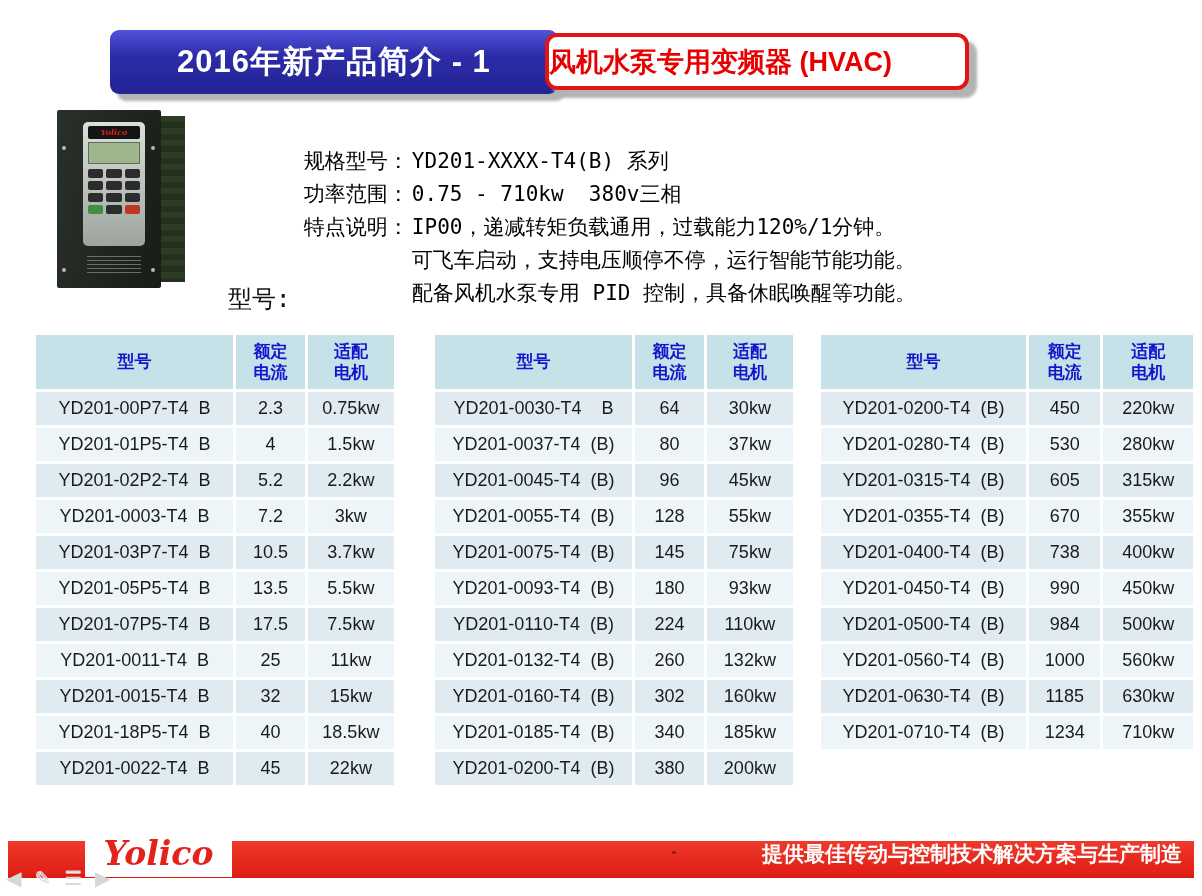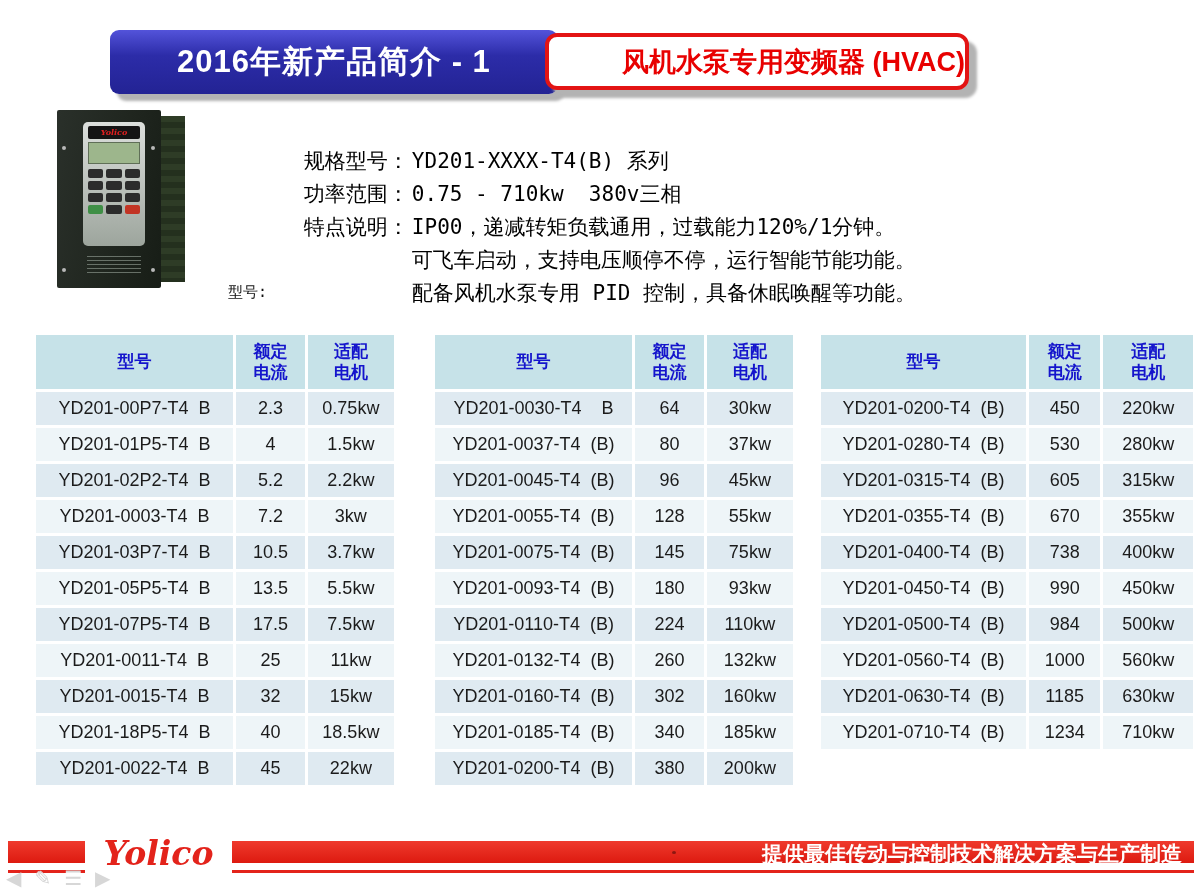--- a/index.html
+++ b/index.html
@@ -12,21 +12,21 @@
     position:absolute; left:110px; top:30px; width:448px; height:64px;
     background:linear-gradient(180deg,#5353da 0%, #2c2ca8 40%, #232394 100%);
     border-radius:9px; box-shadow:7px 7px 3px #b3b3b3;
     display:flex; align-items:center; justify-content:center;
   }
   .title-banner span { color:#ffffff; font-size:31px; font-weight:bold; letter-spacing:1px; white-space:pre; }
   .hvac-badge {
     position:absolute; left:545px; top:33px; width:424px; height:57px;
     background:#ffffff; border:4px solid #e31414; border-radius:12px;
     box-shadow:8px 8px 3px #b3b3b3;
-    display:flex; align-items:center; justify-content:flex-end;
+    display:flex; align-items:center; justify-content:flex-start;
   }
   .hvac-badge span { color:#e80000; font-size:27px; font-weight:bold; white-space:pre; }
 
   
   .device { position:absolute; left:57px; top:108px; width:128px; height:182px; }
   .device-body { position:absolute; left:0; top:2px; width:104px; height:178px;
     background:linear-gradient(100deg,#2a302a 0%, #20261f 55%, #171d16 100%); border-radius:2px; }
   .device-side { position:absolute; left:104px; top:8px; width:24px; height:166px;
     background:repeating-linear-gradient(to bottom,#2e3c26 0 6px,#24301e 6px 12px); }
   .keypad { position:absolute; left:26px; top:14px; width:62px; height:124px;
@@ -40,41 +40,41 @@
   .warn-label { position:absolute; left:30px; top:148px; width:54px; height:20px;
     background:repeating-linear-gradient(to bottom,#8f9a90 0 1px,transparent 1px 4px); opacity:.65; }
   .screw { position:absolute; width:4px; height:4px; border-radius:50%; background:#b8b8b8; }
 
   
   .specs { position:absolute; left:228px; top:112px; font-family:"DejaVu Sans Mono", monospace;
     font-size:21px; color:#000000; }
   .spec-line { height:33px; line-height:33px; white-space:pre; }
   .spec-label { display:inline-block; min-width:108px; }
   .models-heading { position:absolute; left:228px; top:283px; font-family:"DejaVu Sans Mono", monospace;
-    font-size:15px; color:#111; }
+    font-size:24px; color:#111; }
 
   
   .vfd-table { position:absolute; top:332px; border-collapse:separate; border-spacing:3px;
     table-layout:fixed; font-family:"Liberation Sans", sans-serif; }
   .t1 { left:33px;  width:364px; }
   .t2 { left:432px; width:364px; }
   .t3 { left:818px; width:378px; }
   .vfd-table col.c-model   { width:56%; }
   .vfd-table col.c-current { width:19.5%; }
   .vfd-table col.c-motor   { width:24.5%; }
   .vfd-table th { background:#c6e2e8; color:#1414cc; font-weight:bold; font-size:17px;
     height:54px; text-align:center; vertical-align:middle; line-height:1.25; }
   .th-wrap { display:inline-block; width:2.25em; word-break:break-all; }
   .vfd-table td { height:33px; font-size:18px; color:#1b1b1b; text-align:center;
     vertical-align:middle; white-space:pre; }
   .vfd-table tbody tr:nth-child(odd)  td { background:#dfeaf1; }
   .vfd-table tbody tr:nth-child(even) td { background:#eef5f8; }
 
   
-  .footer-bar { position:absolute; left:8px; top:841px; width:1186px; height:22px;
+  .footer-bar { position:absolute; left:8px; top:841px; width:1186px; height:37px;
     background:linear-gradient(180deg,#ef3a2d,#dd1a10); }
   .footer-line { position:absolute; left:8px; top:870px; width:1186px; height:3px; background:#e3231b; }
   .footer-slogan { position:absolute; right:12px; top:0; height:26px; line-height:26px;
     color:#ffffff; font-size:21px; font-weight:bold; white-space:pre; }
   .logo-box { position:absolute; left:85px; top:829px; width:147px; height:48px; background:#ffffff;
     display:flex; align-items:center; justify-content:center; }
   .logo-box span { color:#e3231b; font-family:"DejaVu Serif", serif; font-style:italic;
     font-weight:bold; font-size:33px; }
   .speck { position:absolute; left:672px; top:851px; width:4px; height:3px;
     background:#7d140e; border-radius:50%; opacity:.85; }

